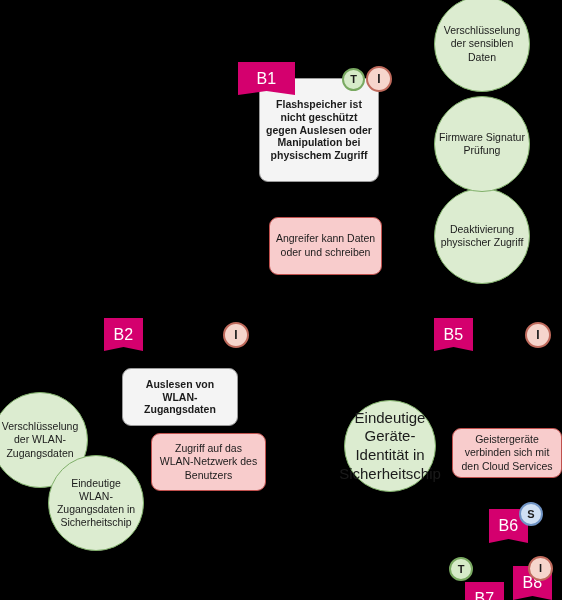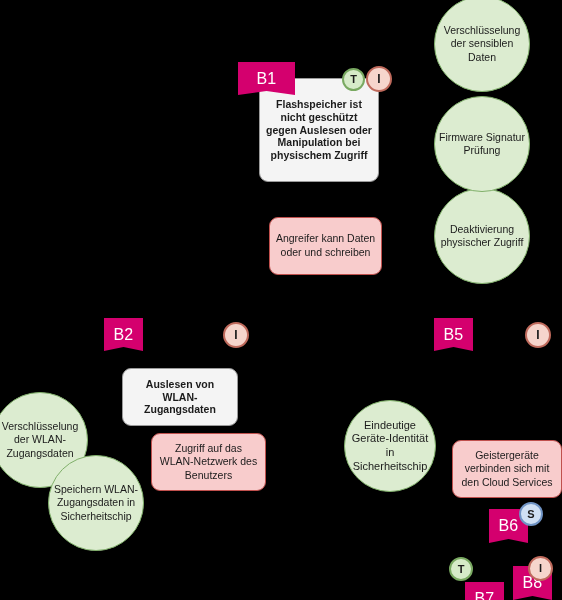--- a/index.html
+++ b/index.html
@@ -141,35 +141,35 @@
   </div>
 
   <div class="impact" style="left:151px; top:433px; width:115px; height:58px; font-size:10.5px;">
     <span>Zugriff auf das WLAN-Netzwerk des Benutzers</span>
   </div>
 
   <div class="mitigation" style="left:-8px; top:392px; width:96px; height:96px; font-size:10.5px;">
     <span>Verschlüsselung der WLAN-Zugangsdaten</span>
   </div>
   <div class="mitigation" style="left:48px; top:455px; width:96px; height:96px; font-size:10.5px;">
-    <span>Speichern WLAN-Zugangsdaten in Sicherheitschip</span>
+    <span>Eindeutige WLAN-Zugangsdaten in Sicherheitschip</span>
   </div>
 
   <div class="tag" style="left:406px; top:318px; width:39px; height:33px; font-size:16px;margin-left:28px;">
     <span>B5</span>
   </div>
   <div class="badge badge-I" style="left:525px; top:322px; width:26px; height:26px; font-size:12px;">
     <span>I</span>
   </div>
 
-  <div class="impact" style="left:452px; top:428px; width:110px; height:58px; font-size:10.5px;margin-top:12px;">
+  <div class="impact" style="left:452px; top:428px; width:110px; height:50px; font-size:10.5px;">
     <span>Geistergeräte verbinden sich mit den Cloud Services</span>
   </div>
 
-  <div class="mitigation" style="left:344px; top:400px; width:92px; height:92px; font-size:11px;">
+  <div class="mitigation" style="left:344px; top:400px; width:92px; height:92px; font-size:15px;">
     <span>Eindeutige Geräte-Identität in Sicherheitschip</span>
   </div>
 
   <div class="tag" style="left:489px; top:509px; width:39px; height:34px; font-size:16px;justify-content:center;">
     <span>B6</span>
   </div>
   <div class="badge badge-S" style="left:519px; top:502px; width:24px; height:24px; font-size:11px;">
     <span>S</span>
   </div>
 

